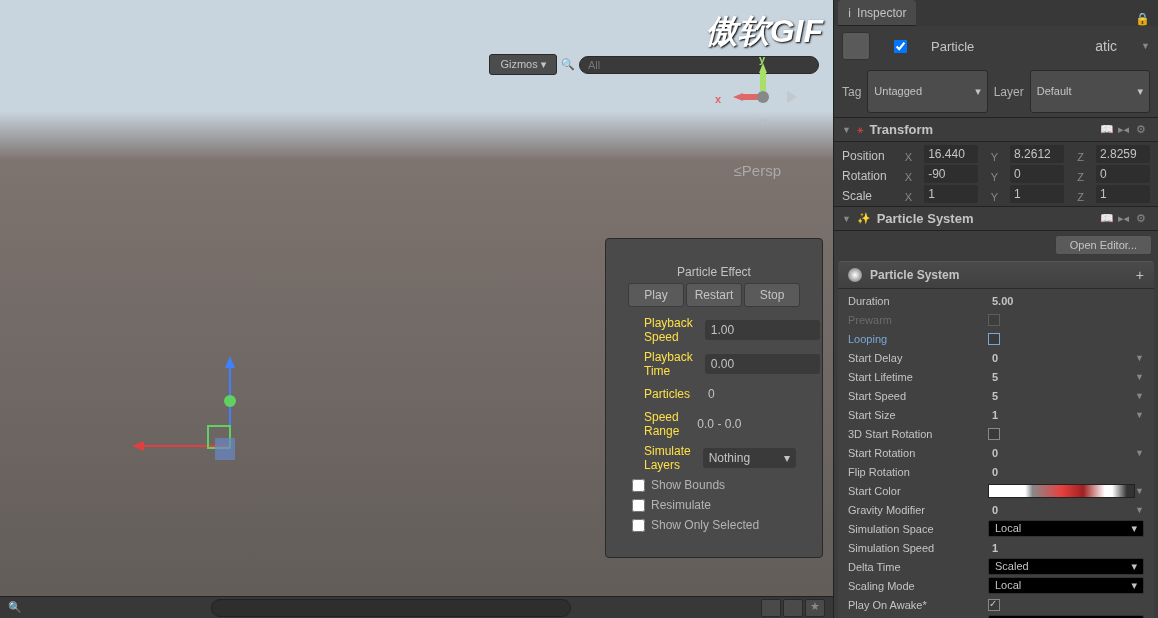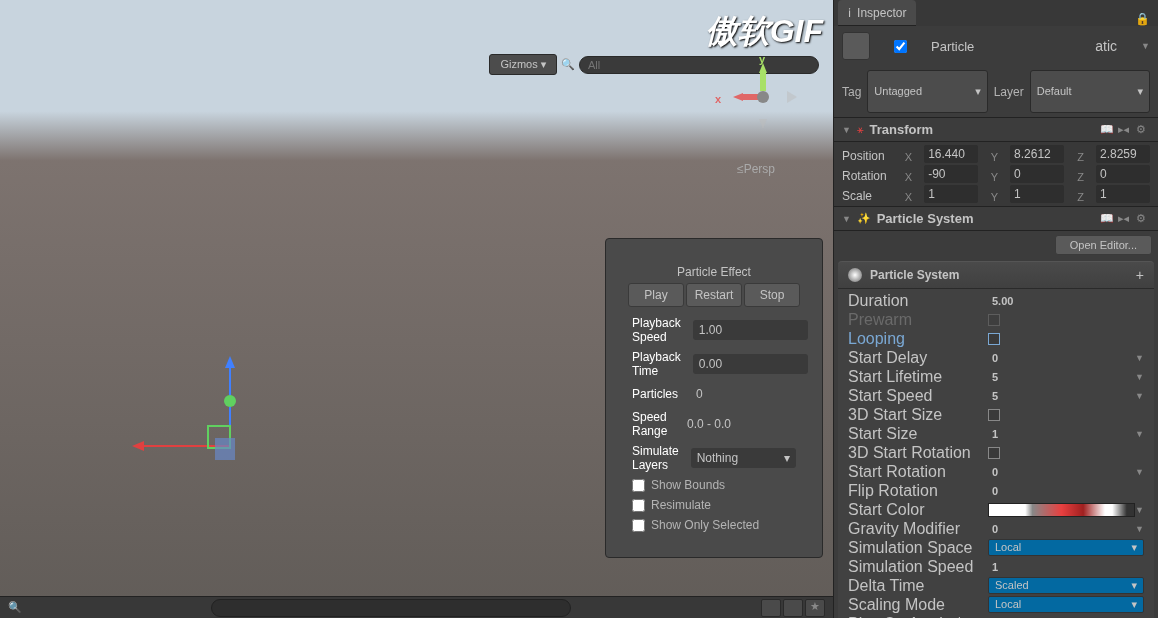--- a/index.html
+++ b/index.html
@@ -1,32 +1,32 @@
 <!DOCTYPE html>
 <html><head>
 <meta charset="utf-8">
 <style>
 * { margin: 0; padding: 0; box-sizing: border-box; font-family: Arial, sans-serif; }
 body { background: #383838; color: #b4b4b4; font-size: 11px; width: 1158px; height: 618px; overflow: hidden; display: flex; }
 .scene-view { flex: 1; position: relative; background: linear-gradient(to bottom, #c8d4de 0%, #c8d4de 18%, #7d736f 26%, #615c58 100%); }
 .scene-toolbar { position: absolute; top: 20px; right: 14px; display: flex; gap: 4px; align-items: center; margin-top: 34px; }
 .gizmos-btn { background: #4c4c4c; color: #c4c4c4; padding: 3px 10px; border: 1px solid #2a2a2a; border-radius: 3px; cursor: pointer; font-size: 11px; }
 .search-box { background: #3a3a3a; border: 1px solid #2a2a2a; border-radius: 10px; padding: 2px 8px; color: #888; width: 240px; font-size: 11px; }
-.persp-label { position: absolute; top: 162px; right: 58px; color: #aaa; font-size: 12px; }
+.persp-label { position: absolute; top: 162px; right: 52px; color: #aaa; font-size: 15px; }
 .axis-gizmo { position: absolute; top: 55px; right: 30px; width: 80px; height: 80px; }
 .gizmo-label { position: absolute; font-size: 11px; font-weight: bold; }
 .gizmo-y { color: #a8e067; top: -2px; left: 36px; }
 .gizmo-x { color: #e06767; top: 38px; left: -8px; }
 .transform-gizmo { position: absolute; bottom: 150px; left: 130px; }
 .particle-panel { position: absolute; bottom: 60px; right: 10px; background: #4a4a4a; border: 1px solid #2a2a2a; border-radius: 4px; width: 218px; padding: 22px; }
 .particle-title { text-align: center; color: #c4c4c4; padding: 4px 0; font-size: 12px; }
 .particle-buttons { display: flex; gap: 2px; margin-bottom: 6px; }
 .particle-btn { flex: 1; background: #5a5a5a; border: 1px solid #3a3a3a; color: #c4c4c4; padding: 4px; border-radius: 3px; cursor: pointer; font-size: 12px; }
 .particle-row { display: flex; align-items: center; padding: 3px 4px; }
-.particle-row-label { flex: 1; color: #ffffff; font-size: 12px; }
+.particle-row-label { flex: 1; color: #fde047; font-size: 12px; margin-left: 12px; }
 .particle-row-value { width: 115px; background: #3a3a3a; border: none; color: #c4c4c4; padding: 3px 6px; border-radius: 3px; font-size: 12px; margin-left: 12px; }
 .particle-check { display: flex; align-items: center; padding: 3px 0px; gap: 6px; font-size: 12px; }
 .particle-check input { margin-left: 4px; }
 .bottom-bar { position: absolute; bottom: 0; left: 0; right: 0; height: 22px; background: #383838; border-top: 1px solid #222; display: flex; align-items: center; padding: 0 8px; gap: 6px; }
 .bottom-search { background: #2e2e2e; border: 1px solid #222; border-radius: 10px; width: 360px; padding: 2px 8px; color: #888; margin: 0 auto; font-size: 11px; }
 .bottom-icons { display: flex; gap: 2px; }
 .bottom-icon { width: 20px; height: 18px; background: #4a4a4a; border: 1px solid #2a2a2a; border-radius: 2px; cursor: pointer; }
 
 .inspector { width: 325px; background: #383838; border-left: 1px solid #222; display: flex; flex-direction: column; overflow: hidden; }
 .inspector-tab { background: #4a4a4a; color: #c4c4c4; padding: 4px 10px; display: flex; align-items: center; gap: 6px; font-size: 12px; border-bottom: 1px solid #222; width: fit-content; margin-left: 4px; border-radius: 4px 4px 0 0; }
@@ -44,29 +44,29 @@
 .transform-row { display: flex; align-items: flex-end; gap: 12px; padding: 1px 0; }
 .transform-label { width: 76px; color: #c4c4c4; font-size: 12px; }
 .axis-label { color: #888; font-size: 11px; width: 12px; text-align: right; }
 .axis-input { background: #2e2e2e; border: none; color: #c4c4c4; padding: 2px 4px; width: 54px; font-size: 12px; border-radius: 2px; }
 .open-editor-btn { background: #5a5a5a; border: 1px solid #3a3a3a; color: #c4c4c4; padding: 3px 14px; border-radius: 3px; cursor: pointer; font-size: 11px; float: right; margin: 4px 6px; }
 .ps-module-header { background: linear-gradient(#4a4a4a, #404040); padding: 5px 10px; display: flex; align-items: center; gap: 8px; border-top: 1px solid #555; border-bottom: 1px solid #2a2a2a; margin: 2px 4px 0 4px; border-radius: 4px 4px 0 0; }
 .ps-module-title { color: #c4c4c4; font-size: 12px; font-weight: bold; flex: 1; }
 .ps-module-plus { color: #c4c4c4; font-size: 14px; cursor: pointer; }
 .ps-props { background: #414141; margin: 0 4px; padding: 2px 0; }
 .ps-row { display: flex; align-items: center; padding: 2px 10px; height: 19px; }
-.ps-label { width: 140px; color: #c4c4c4; font-size: 16px; }
+.ps-label { width: 140px; color: #c4c4c4; font-size: 11px; }
 .ps-label.highlighted { color: #7aa8d4; }
 .ps-label.dimmed { color: #6a6a6a; }
 .ps-value { flex: 1; background: transparent; border: none; color: #c4c4c4; font-size: 11px; padding: 0 4px; font-weight: bold; }
 .ps-checkbox { width: 12px; height: 12px; border: 1px solid #7aa8d4; background: #3a3a3a; cursor: pointer; }
 .ps-checkbox.normal { border-color: #888; }
 .ps-checkbox.checked::after { content: '✓'; color: #c4c4c4; font-size: 10px; display: block; margin-top: -2px; }
 .ps-dropdown-arrow { color: #888; font-size: 9px; margin-left: auto; cursor: pointer; }
-.ps-select { background: #0369a1; border: 1px solid #333; color: #c4c4c4; padding: 1px 6px; border-radius: 2px; font-size: 11px; flex: 1; cursor: pointer; display: flex; justify-content: space-between; }
+.ps-select { background: #000000; border: 1px solid #333; color: #c4c4c4; padding: 1px 6px; border-radius: 2px; font-size: 11px; flex: 1; cursor: pointer; display: flex; justify-content: space-between; }
 .color-gradient { flex: 1; height: 14px; background: linear-gradient(to right, #fff 0%, #fff 25%, #888 30%, #e84040 50%, #a02020 65%, #fff 80%, #fff 85%, #333 95%); border: 1px solid #222; cursor: pointer; }
 .watermark { position: absolute; top: 10px; right: 10px; color: #fff; font-size: 32px; font-weight: bold; font-style: italic; font-family: 'Arial Black', sans-serif; z-index: 100; text-shadow: 1px 1px 2px #000; pointer-events: none; }
 .foldout { color: #888; font-size: 9px; }
 .lock-icon { color: #888; font-size: 12px; margin-left: auto; }
 </style>
 </head>
 <body>
 
 <div class="scene-view">
   <div class="watermark">傲软GIF</div>
@@ -264,24 +264,20 @@
           <span class="ps-label">Start Lifetime</span>
           <span class="ps-value">5</span>
           <span class="ps-dropdown-arrow">▼</span>
         </div>
       <div class="ps-row">
           <span class="ps-label">Start Speed</span>
           <span class="ps-value">5</span>
           <span class="ps-dropdown-arrow">▼</span>
         </div>
       <div class="ps-row">
-          <span class="ps-label">3D Start Size</span>
-          <div class="ps-checkbox normal"></div>
-        </div>
-      <div class="ps-row">
           <span class="ps-label">Start Size</span>
           <span class="ps-value">1</span>
           <span class="ps-dropdown-arrow">▼</span>
         </div>
       <div class="ps-row">
           <span class="ps-label">3D Start Rotation</span>
           <div class="ps-checkbox normal"></div>
         </div>
       <div class="ps-row">
           <span class="ps-label">Start Rotation</span>

